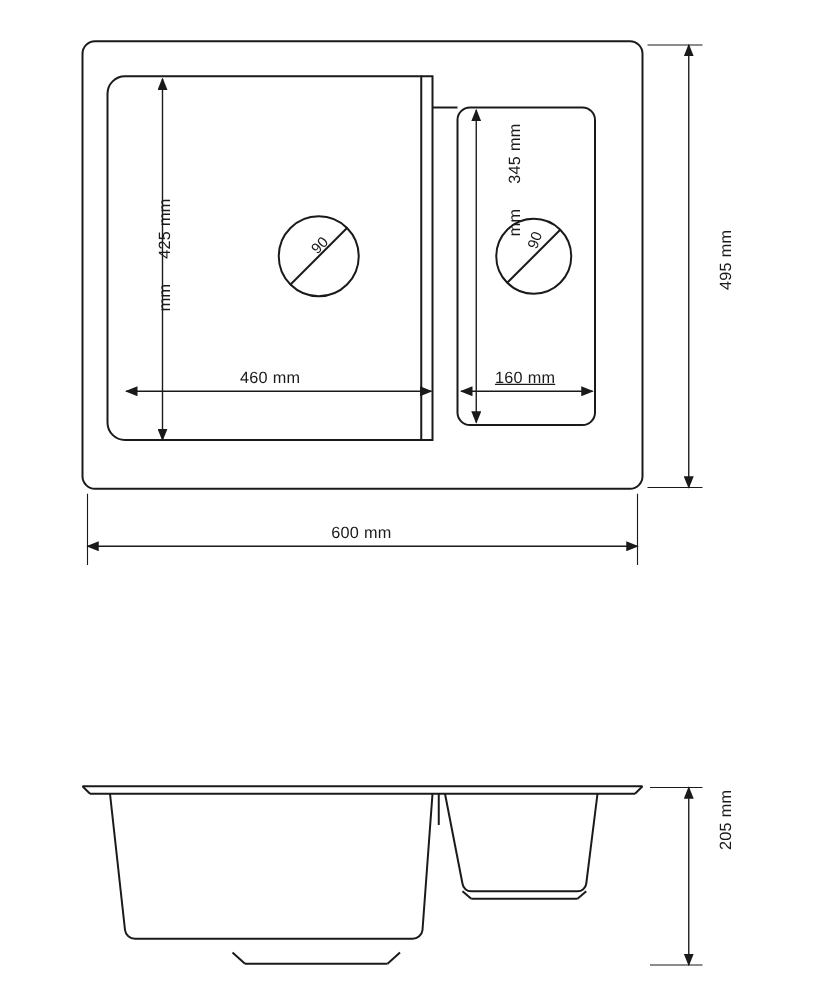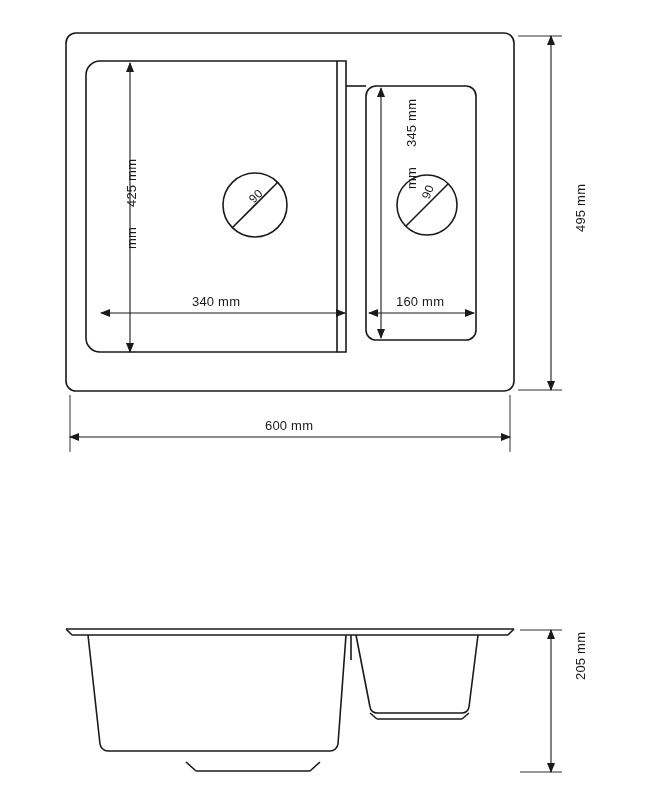--- a/index.html
+++ b/index.html
@@ -118,26 +118,26 @@
       <line x1="551" y1="630" x2="551" y2="772" marker-start="url(#arrStart)" marker-end="url(#arrEnd)"></line>
       <line x1="520" y1="630" x2="562" y2="630" stroke-width="0.9"></line>
       <line x1="520" y1="772" x2="562" y2="772" stroke-width="0.9"></line>
     </g>
   </svg>
 
   <div class="lbl" style="left:265px; top:418px;">600  mm</div>
 
   <div class="lbl vert" style="left:573px; top:232px; transform: rotate(-90deg);">495 mm</div>
 
-  <div class="lbl" style="left:192px; top:294px;">340 mm</div>
+  <div class="lbl" style="left:192px; top:294px;">460 mm</div>
 
   <div class="lbl vert" style="left:124px; top:207px; transform: rotate(-90deg);">425 mm</div>
   <div class="lbl vert" style="left:124px; top:249px; transform: rotate(-90deg);">mm</div>
 
-  <div class="lbl" style="left:396px; top:294px;">160 mm</div>
+  <div class="lbl" style="left:396px; top:294px;text-decoration:underline;">160 mm</div>
 
   <div class="lbl vert" style="left:404px; top:147px; transform: rotate(-90deg);">345 mm</div>
   <div class="lbl vert" style="left:404px; top:189px; transform: rotate(-90deg);">mm</div>
 
   <div class="lbl small" style="left:246px; top:196px; transform: rotate(-45deg); transform-origin: 0 0;">90</div>
 
   <div class="lbl small" style="left:419px; top:196px; transform: rotate(-70deg); transform-origin: 0 0;">90</div>
 
   <div class="lbl vert" style="left:573px; top:680px; transform: rotate(-90deg);">205 mm</div>
 

